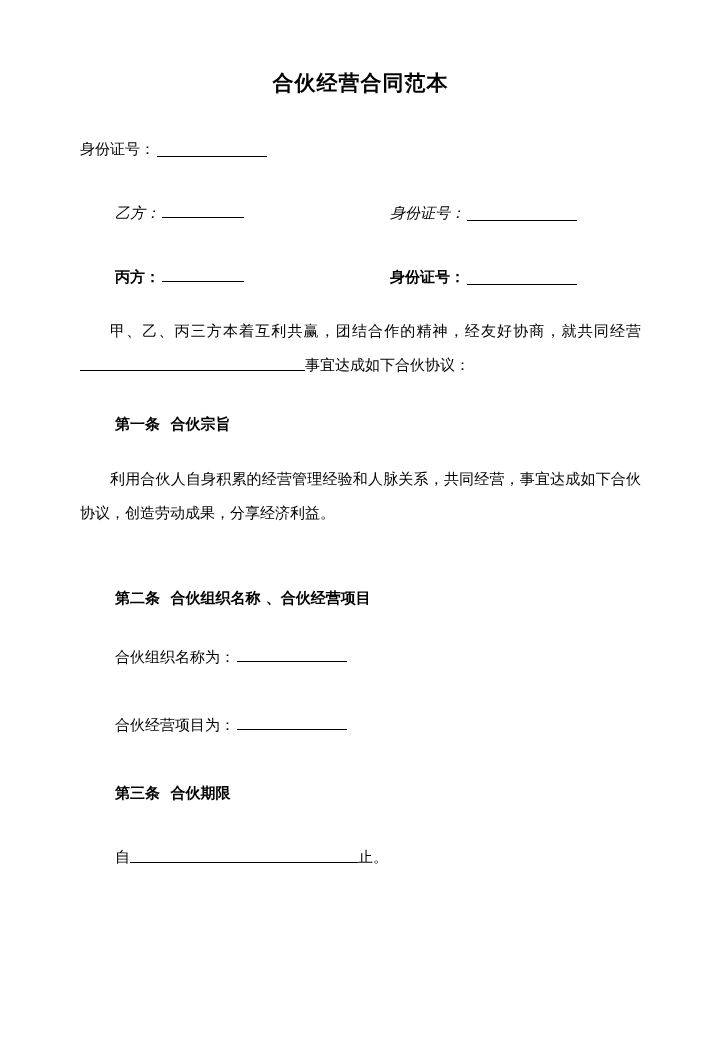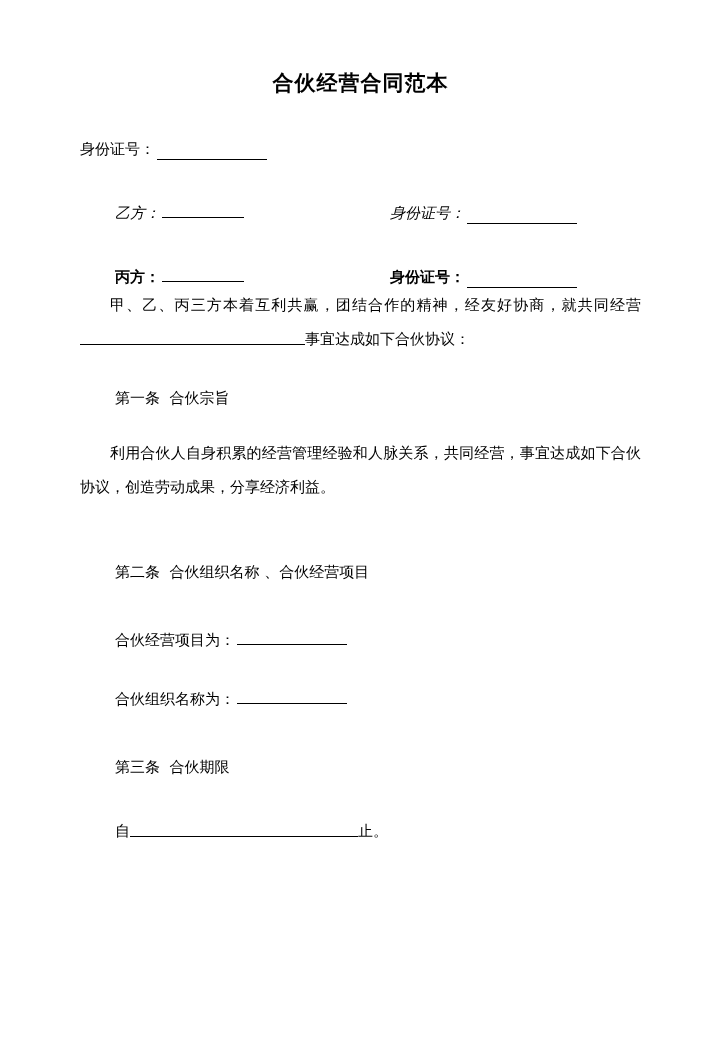--- a/index.html
+++ b/index.html
@@ -52,41 +52,42 @@
 
   .party-left {
     display: flex;
     align-items: baseline;
     width: 310px;
     padding-left: 35px;
     box-sizing: border-box;
   }
   .party-right {
     display: flex;
-    align-items: flex-end;
+    align-items: center;
   }
   .lbl { white-space: pre; }
   .blank {
     display: inline-block;
     border-bottom: 1px solid #000;
     height: 15px;
     margin-left: 2px;
   }
   .blank-name { width: 82px; }
   .blank-id   { width: 110px; }
 
   
   .para {
     font-size: 15px;
     line-height: 34px;
     text-align: justify;
     text-justify: inter-character;
     margin: 0;
   }
   .para.preamble {
+    margin-top: 26px;
     text-indent: 30px;
   }
   .para.body-1 {
     margin-top: 26px;
     text-indent: 30px;
   }
 
   .blank-inline {
     display: inline-block;
     border-bottom: 1px solid #000;
@@ -94,21 +95,21 @@
     vertical-align: baseline;
     position: relative;
     top: 1px;
   }
   .blank-preamble { width: 225px; }
   .blank-term { width: 228px; }
 
   
   .section-heading {
     font-size: 15px;
-    font-weight: normal;
+    font-weight: bold;
     line-height: 24px;
     margin: 0;
     padding-left: 35px;
     white-space: pre;
   }
   .sh-1 { margin-top: 30px; }
   .sh-2 { margin-top: 56px; }
   .sh-3 { margin-top: 44px; }
 
   
@@ -162,26 +163,26 @@
         <span class="blank blank-id"></span>
       </div>
     </div>
 
     <p class="para preamble"><span>甲、乙、丙三方本着互利共赢，团结合作的精神，经友好协商，就共同经营</span><span class="blank-inline blank-preamble"></span><span>事宜达成如下合伙协议：</span></p>
 
     <h2 class="section-heading sh-1">第一条  合伙宗旨</h2>
     <p class="para body-1">利用合伙人自身积累的经营管理经验和人脉关系，共同经营，事宜达成如下合伙协议，创造劳动成果，分享经济利益。</p>
 
     <h2 class="section-heading sh-2">第二条  合伙组织名称 、合伙经营项目</h2>
+    <div class="fill-line fl-1">
+      <span class="lbl">合伙组织名称为：</span>
+      <span class="blank blank-org"></span>
+    </div>
     <div class="fill-line fl-2">
       <span class="lbl">合伙经营项目为：</span>
-      <span class="blank blank-org"></span>
-    </div>
-    <div class="fill-line fl-1">
-      <span class="lbl">合伙组织名称为：</span>
       <span class="blank blank-org"></span>
     </div>
 
     <h2 class="section-heading sh-3">第三条  合伙期限</h2>
     <div class="fill-line fl-term">
       <span class="lbl">自</span>
       <span class="blank-inline blank-term"></span>
       <span class="lbl">止。</span>
     </div>
 

